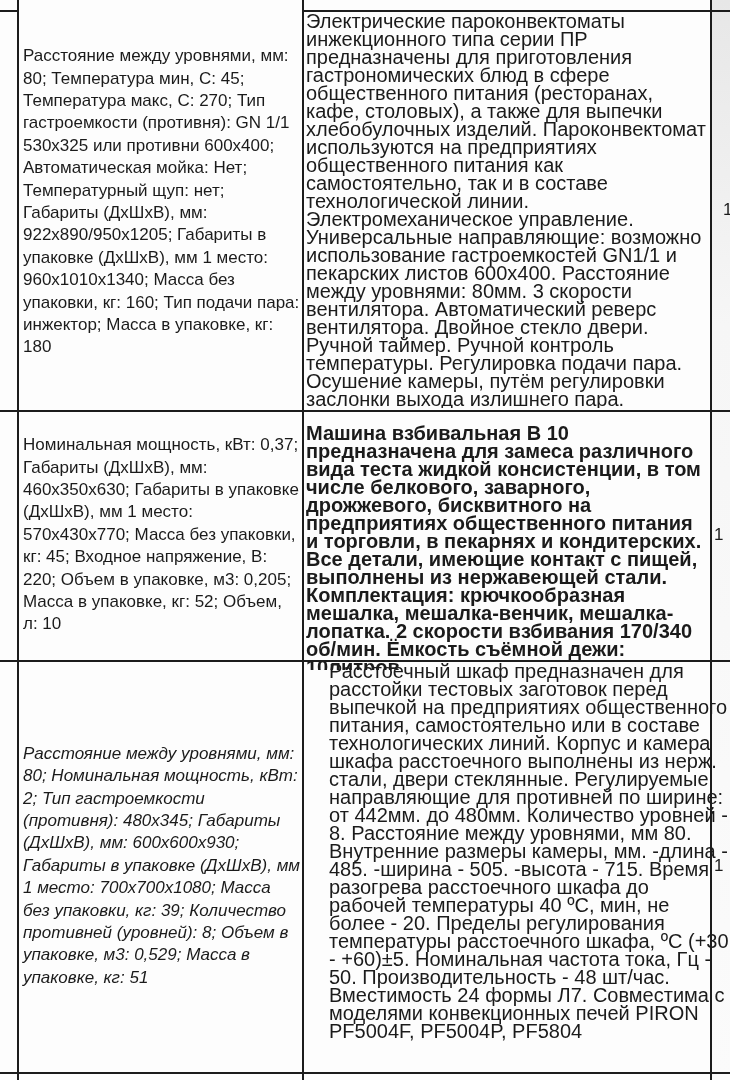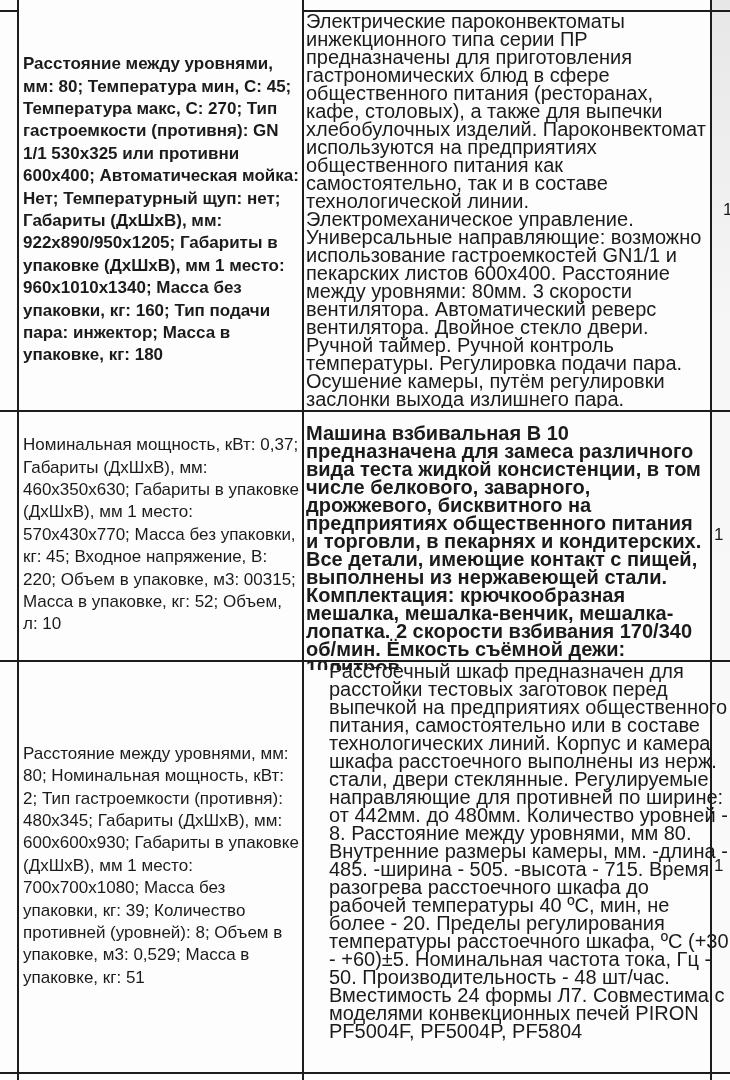--- a/index.html
+++ b/index.html
@@ -47,41 +47,41 @@
     white-space:nowrap;
   }
 </style>
 </head>
 <body>
 
 <div class="page">
 
   <div class="right-strip"></div>
 
-  <div class="cell spec-cell" style="top:12px;height:396px;font-weight:bold;">
+  <div class="cell spec-cell" style="top:4px;height:396px;">
     <div class="txt">Расстояние между уровнями, мм: 80; Температура мин, С: 45; Температура макс, С: 270; Тип гастроемкости (противня): GN 1/1 530х325 или противни 600х400; Автоматическая мойка: Нет; Температурный щуп: нет; Габариты (ДхШхВ), мм: 922х890/950х1205; Габариты в упаковке (ДхШхВ), мм 1 место: 960х1010х1340; Масса без упаковки, кг: 160; Тип подачи пара: инжектор; Масса в упаковке, кг: 180</div>
   </div>
   <div class="cell desc-cell" style="top:12px;height:396px;">
     <span>Электрические пароконвектоматы инжекционного типа серии ПР предназначены для приготовления гастрономических блюд в сфере общественного питания (ресторанах, кафе, столовых), а также для выпечки хлебобулочных изделий. Пароконвектомат используются на предприятиях общественного питания как самостоятельно, так и в составе технологической линии. Электромеханическое управление. Универсальные направляющие: возможно использование гастроемкостей GN1/1 и пекарских листов 600х400. Расстояние между уровнями: 80мм. 3 скорости вентилятора. Автоматический реверс вентилятора. Двойное стекло двери. Ручной таймер. Ручной контроль температуры. Регулировка подачи пара. Осушение камеры, путём регулировки заслонки выхода излишнего пара. Механический замок двери</span>
   </div>
   <div class="cell qty-cell" style="top:12px;height:396px;">
     <div class="txt" style="padding-left:10px;">1</div>
   </div>
 
   <div class="cell spec-cell" style="top:412px;height:246px;">
-    <div class="txt">Номинальная мощность, кВт: 0,37; Габариты (ДхШхВ), мм: 460х350х630; Габариты в упаковке (ДхШхВ), мм 1 место: 570х430х770; Масса без упаковки, кг: 45; Входное напряжение, В: 220; Объем в упаковке, м3: 00315; Масса в упаковке, кг: 52; Объем, л: 10</div>
+    <div class="txt">Номинальная мощность, кВт: 0,37; Габариты (ДхШхВ), мм: 460х350х630; Габариты в упаковке (ДхШхВ), мм 1 место: 570х430х770; Масса без упаковки, кг: 45; Входное напряжение, В: 220; Объем в упаковке, м3: 0,205; Масса в упаковке, кг: 52; Объем, л: 10</div>
   </div>
   <div class="cell desc-cell" style="top:424px;height:246px;font-weight:bold;">
     <span>Машина взбивальная В 10 предназначена для замеса различного вида теста жидкой консистенции, в том числе белкового, заварного, дрожжевого, бисквитного на предприятиях общественного питания и торговли, в пекарнях и кондитерских. Все детали, имеющие контакт с пищей, выполнены из нержавеющей стали. Комплектация: крючкообразная мешалка, мешалка-венчик, мешалка-лопатка. 2 скорости взбивания 170/340 об/мин. Ёмкость съёмной дежи: 10литров</span>
   </div>
   <div class="cell qty-cell" style="top:412px;height:246px;">
     <div class="txt">1</div>
   </div>
 
-  <div class="cell spec-cell" style="top:662px;height:408px;">
+  <div class="cell spec-cell" style="top:662px;height:408px;font-style:italic;">
     <div class="txt">Расстояние между уровнями, мм: 80; Номинальная мощность, кВт: 2; Тип гастроемкости (противня): 480х345; Габариты (ДхШхВ), мм: 600х600х930; Габариты в упаковке (ДхШхВ), мм 1 место: 700х700х1080; Масса без упаковки, кг: 39; Количество противней (уровней): 8; Объем в упаковке, м3: 0,529; Масса в упаковке, кг: 51</div>
   </div>
   <div class="cell desc-cell" style="top:662px;height:408px;margin-left:23px;">
     <span>Расстоечный шкаф предназначен для расстойки тестовых заготовок перед выпечкой на предприятиях общественного питания, самостоятельно или в составе технологических линий. Корпус и камера шкафа расстоечного выполнены из нерж. стали, двери стеклянные. Регулируемые направляющие для противней по ширине: от 442мм. до 480мм. Количество уровней - 8. Расстояние между уровнями, мм 80. Внутренние размеры камеры, мм. -длина - 485. -ширина - 505. -высота - 715. Время разогрева расстоечного шкафа до рабочей температуры 40 ºС, мин, не более - 20. Пределы регулирования температуры расстоечного шкафа, ºС (+30 - +60)±5. Номинальная частота тока, Гц - 50. Производительность - 48 шт/час. Вместимость 24 формы Л7. Совместима с моделями конвекционных печей PIRON PF5004F, PF5004P, PF5804</span>
   </div>
   <div class="cell qty-cell" style="top:662px;height:408px;">
     <div class="txt">1</div>
   </div>
 
 

